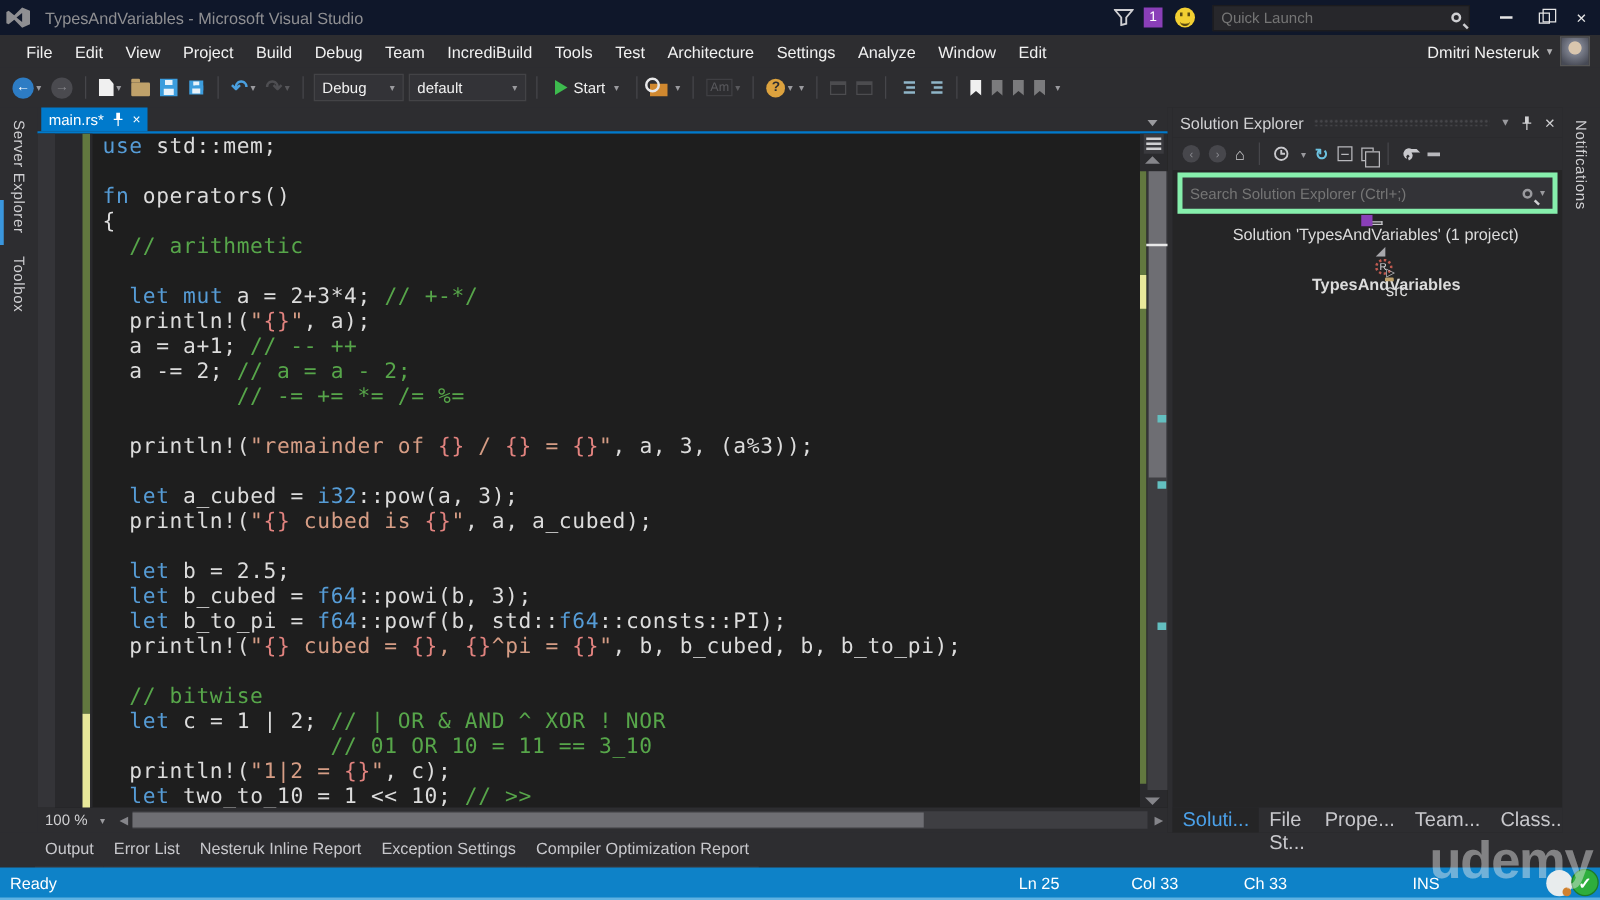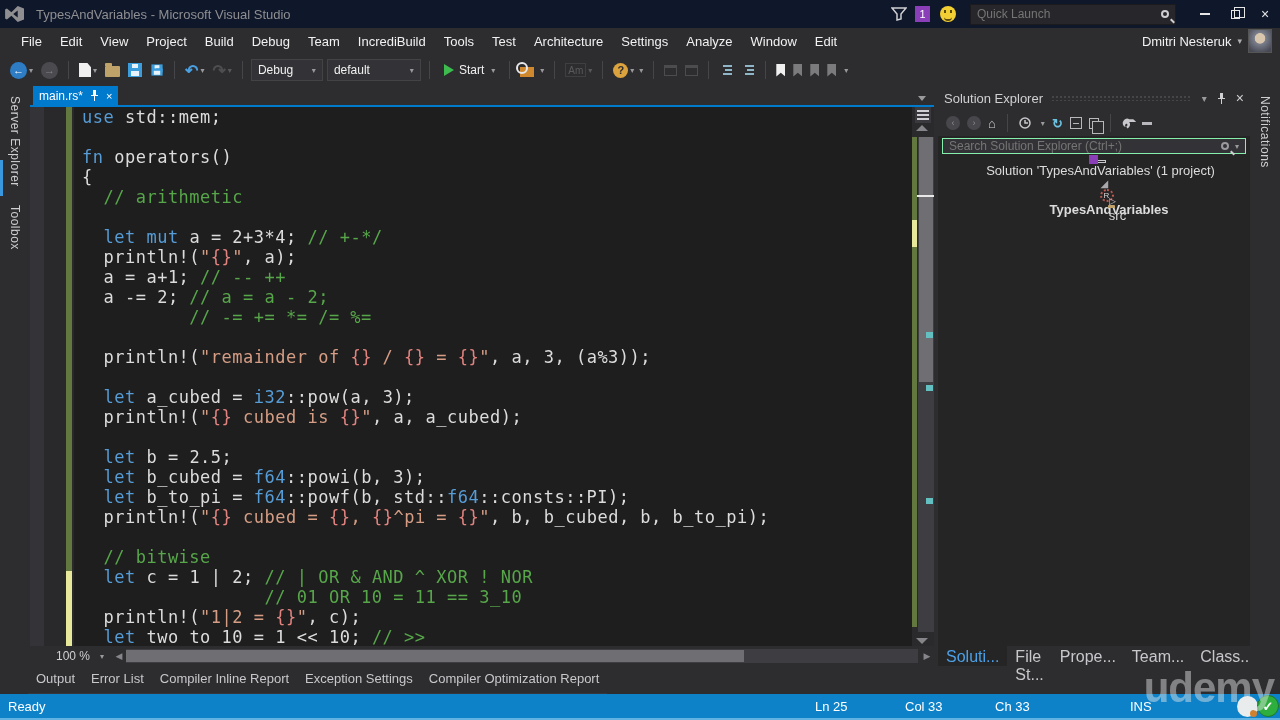--- a/index.html
+++ b/index.html
@@ -102,42 +102,42 @@
   .vs-up { position:absolute; top:18px; left:4px; width:0; height:0; border-bottom:6px solid #85858a; border-left:6px solid transparent; border-right:6px solid transparent; }
   .vs-down { position:absolute; bottom:2px; left:4px; width:0; height:0; border-top:6px solid #85858a; border-left:6px solid transparent; border-right:6px solid transparent; }
   .vs-track { position:absolute; top:30px; bottom:14px; left:6px; width:16px; background:#3e3e42; }
   .vs-thumb { position:absolute; top:0px; left:1px; width:14px; height:245px; background:#6e6e73; }
   .anno-strip { position:absolute; left:0; top:30px; width:5px; height:490px; background:#62783f; }
   .anno-yellow { position:absolute; left:0; top:83px; width:5px; height:27px; background:#e8e89a; }
   .caret-line { position:absolute; left:5px; top:88px; width:17px; height:2px; background:#e8e8e8; }
   .cyan-mark { position:absolute; left:14px; width:7px; height:6px; background:#63bfc0; }
 
   .hscroll-row { height:20px; background:#2d2d30; display:flex; align-items:center; }
-  .zoom-combo { width:62px; font-size:12px; color:#d0d0d2; display:flex; align-items:center; padding-left:6px; gap:8px;margin-left:20px; }
+  .zoom-combo { width:62px; font-size:12px; color:#d0d0d2; display:flex; align-items:center; padding-left:6px; gap:8px; }
   .h-arrow { width:14px; color:#85858a; font-size:9px; text-align:center; }
   .h-track { flex:1; height:14px; background:#3e3e42; position:relative; margin-right:2px; }
   .h-thumb { position:absolute; left:0; top:1px; height:12px; width:78%; background:#6e6e73; }
 
   
   .right-panel { width:316px; background:#252526; border-left:4px solid #2d2d30; display:flex; flex-direction:column; font-size:13px; }
   .se-header { height:24px; display:flex; align-items:center; padding:0 6px; color:#d0d0d2; background:#2d2d30; }
   .se-title { flex:0 0 auto; margin-right:8px; }
   .se-grip { flex:1; height:6px; background-image:radial-gradient(#46464a 1px, transparent 1.2px); background-size:4px 4px; margin-right:8px; }
   .se-hicons { display:flex; align-items:center; gap:10px; color:#d0d0d2; }
   .se-toolbar { height:26px; display:flex; align-items:center; gap:7px; padding:0 8px; background:#2d2d30; color:#c8c8cc; }
   .sm-circle { width:14px; height:14px; border-radius:50%; background:#47474c; color:#8a8a90; font-size:9px; display:flex; align-items:center; justify-content:center; }
   .se-glyph { font-size:13px; color:#d0d0d2; }
   .sync-g { color:#6cc2e0; font-weight:bold; }
   .collapse-icon { width:12px; height:12px; border:1px solid #b8b8bc; position:relative; }
   .collapse-icon:before { content:""; position:absolute; left:2px; top:5px; width:6px; height:1px; background:#b8b8bc; }
   .copy-icon { width:10px; height:11px; border:1px solid #b8b8bc; position:relative; }
   .copy-icon:before { content:""; position:absolute; left:2px; top:2px; width:10px; height:11px; border:1px solid #b8b8bc; background:#2d2d30; }
   .wrench-svg { transform:rotate(-45deg); }
   .dash-icon { width:10px; height:3px; background:#b8b8bc; }
-  .se-search { height:16px; margin:2px 4px 4px 4px; background:#333337; border:1px solid #86efac; display:flex; align-items:center; padding:0 6px; }
+  .se-search { height:33px; margin:2px 4px 4px 4px; background:#333337; border:4px solid #86efac; display:flex; align-items:center; padding:0 6px; }
   .se-search input { flex:1; background:transparent; border:none; outline:none; color:#8f8f94; font-size:12px; font-family:"Liberation Sans",sans-serif; }
   .se-tree { flex:1; padding-top:2px; }
   .tree-row { height:18px; display:flex; align-items:center; color:#dcdcdc; font-size:13px;flex-direction:column; }
   .tree-row .lbl { margin-left:5px; white-space:nowrap; }
   .tree-row .bold { font-weight:bold; }
   .exp-expanded { color:#a8a8ac; font-size:10px; width:12px; }
   .exp-collapsed { color:#c8c8cc; font-size:9px; width:12px; }
   .exp-none { width:0px; }
   .sol-icon { width:15px; height:13px; border:1px solid #c8c8cc; border-left:none; position:relative; }
   .sol-icon:before { content:""; position:absolute; left:-2px; bottom:-2px; width:9px; height:9px; background:#8a3fb8; }
@@ -451,21 +451,21 @@
   </div>
 
   <div class="notif-strip">
     <div class="vtab">Notifications</div>
   </div>
 </div>
 
 <div class="bottom-tabs" id="bottom-tabs">
     <div class="bottom-tab">Output</div>
     <div class="bottom-tab">Error List</div>
-    <div class="bottom-tab">Compiler Inline Report</div>
+    <div class="bottom-tab">Nesteruk Inline Report</div>
     <div class="bottom-tab">Exception Settings</div>
     <div class="bottom-tab">Compiler Optimization Report</div>
   </div>
 
 <div class="statusbar">
   <span class="sb-ready">Ready</span>
   <span class="sb-ln">Ln 25</span>
   <span class="sb-col">Col 33</span>
   <span class="sb-ch">Ch 33</span>
   <span class="sb-ins">INS</span>

